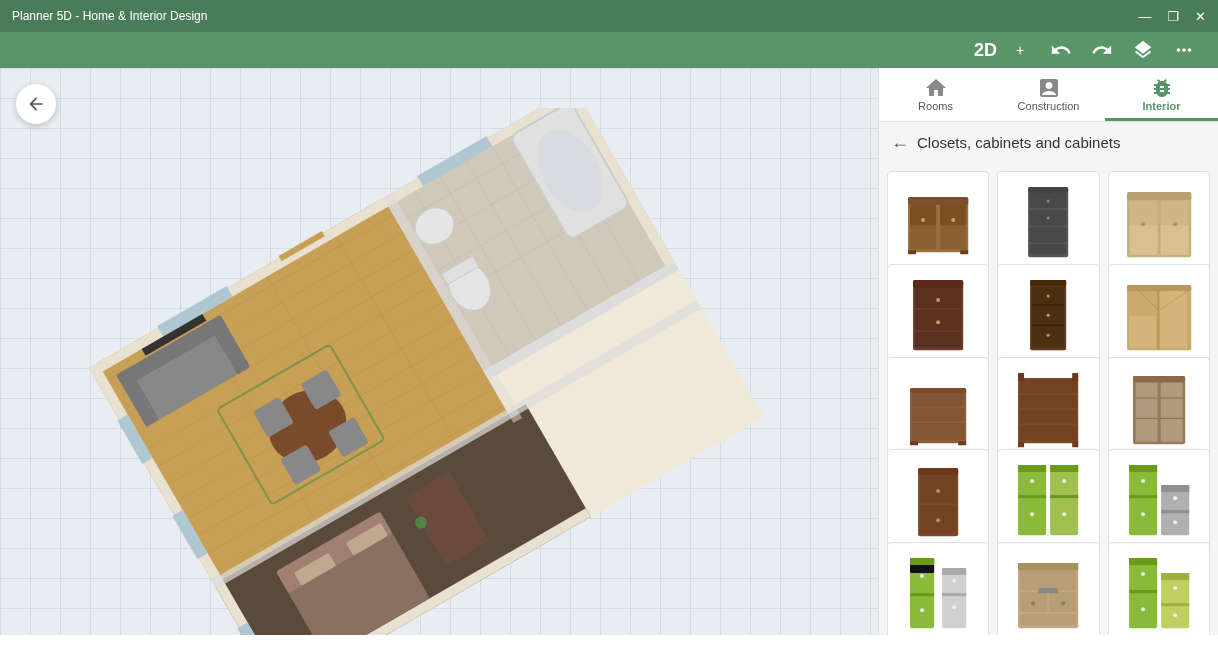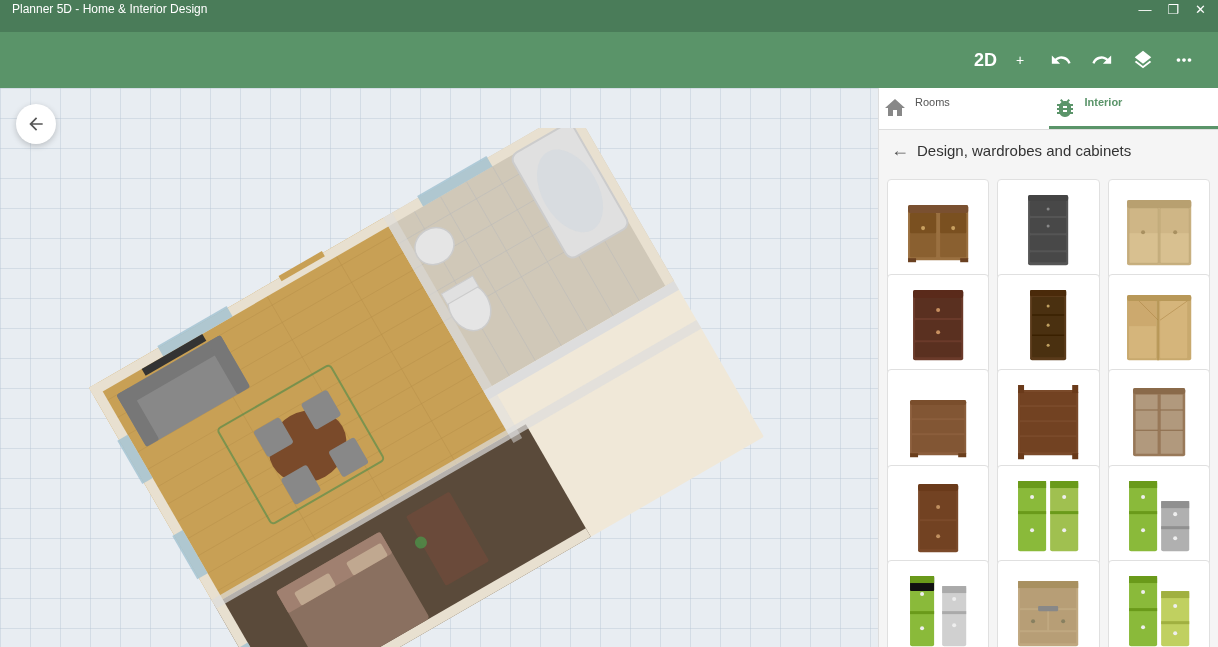--- a/index.html
+++ b/index.html
@@ -3,32 +3,32 @@
   <meta charset="utf-8">
   <style>
     * { margin: 0; padding: 0; box-sizing: border-box; }
     body { width: 1218px; height: 647px; overflow: hidden; font-family: 'Segoe UI', Arial, sans-serif; background: #fff; }
 
     
     #titlebar {
       height: 32px;
       background: #4a7c59;
       display: flex;
-      align-items: flex-start;
+      align-items: center;
       justify-content: space-between;
-      padding: 2px 12px;
+      padding: 14px 12px;
       color: white;
       font-size: 12px;
     }
     #titlebar-controls { display: flex; gap: 16px; align-items: center; }
     #titlebar-controls span { cursor: pointer; font-size: 13px; }
 
     
     #toolbar {
-      height: 56px;
+      height: 36px;
       background: #5a9469;
       display: flex;
       align-items: center;
       justify-content: flex-end;
       padding: 0 16px;
       gap: 5px;
     }
     .toolbar-btn {
       color: white;
       font-size: 14px;
@@ -106,28 +106,28 @@
 
     
     #category-tabs {
       display: flex;
       background: white;
       border-bottom: 1px solid #ddd;
     }
     .cat-tab {
       flex: 1;
       display: flex;
-      flex-direction: row;
-      align-items: flex-start;
+      flex-direction: column;
+      align-items: center;
       padding: 8px 4px 6px;
       cursor: pointer;
       font-size: 11px;
       color: #555;
       border-bottom: 3px solid transparent;
-      gap: 8px;
+      gap: 0;
     }
     .cat-tab.active {
       color: #5a9469;
       border-bottom: 3px solid #5a9469;
       font-weight: bold;
     }
     .cat-tab svg { width: 24px; height: 24px; }
 
     
     #breadcrumb {
@@ -317,31 +317,37 @@
 
   <div id="right-panel">
 
     <div id="category-tabs">
       <div class="cat-tab">
         <svg viewBox="0 0 24 24" fill="#888">
             <path d="M10 20v-6h4v6h5v-8h3L12 3 2 12h3v8z"></path>
           </svg>
         <span>Rooms</span>
       </div>
+      <div class="cat-tab">
+        <svg viewBox="0 0 24 24" fill="#888">
+            <path d="M19 3H5c-1.1 0-2 .9-2 2v14c0 1.1.9 2 2 2h14c1.1 0 2-.9 2-2V5c0-1.1-.9-2-2-2zm-7 3c1.93 0 3.5 1.57 3.5 3.5S13.93 13 12 13s-3.5-1.57-3.5-3.5S10.07 6 12 6zm7 13H5v-.23c0-.62.28-1.2.76-1.58C7.47 15.82 9.64 15 12 15s4.53.82 6.24 2.19c.48.38.76.97.76 1.58V19z"></path>
+          </svg>
+        <span>Construction</span>
+      </div>
       <div class="cat-tab active">
         <svg viewBox="0 0 24 24" fill="#5a9469">
             <path d="M20 8h-2.81c-.45-.78-1.07-1.45-1.82-1.96L17 4.41 15.59 3l-2.17 2.17C12.96 5.06 12.49 5 12 5s-.96.06-1.41.17L8.41 3 7 4.41l1.62 1.63C7.88 6.55 7.26 7.22 6.81 8H4v2h2.09c-.05.33-.09.66-.09 1v1H4v2h2v1c0 .34.04.67.09 1H4v2h2.81c1.04 1.79 2.97 3 5.19 3s4.15-1.21 5.19-3H20v-2h-2.09c.05-.33.09-.66.09-1v-1h2v-2h-2v-1c0-.34-.04-.67-.09-1H20V8zm-6 8h-4v-2h4v2zm0-4h-4v-2h4v2z"></path>
           </svg>
         <span>Interior</span>
       </div>
     </div>
 
     <div id="breadcrumb">
       <span id="back-arrow">←</span>
-      <span>Design, wardrobes and cabinets</span>
+      <span>Closets, cabinets and cabinets</span>
     </div>
 
     <div id="items-grid">
 
       <div class="item-card">
         <svg viewBox="0 0 80 80" xmlns="http://www.w3.org/2000/svg">
           <rect x="10" y="15" width="60" height="55" fill="#9a7040" rx="2"></rect>
           <rect x="10" y="15" width="60" height="8" fill="#7a5030" rx="2"></rect>
           <rect x="12" y="23" width="26" height="44" fill="#8a6030" rx="1"></rect>
           <rect x="42" y="23" width="26" height="44" fill="#8a6030" rx="1"></rect>

